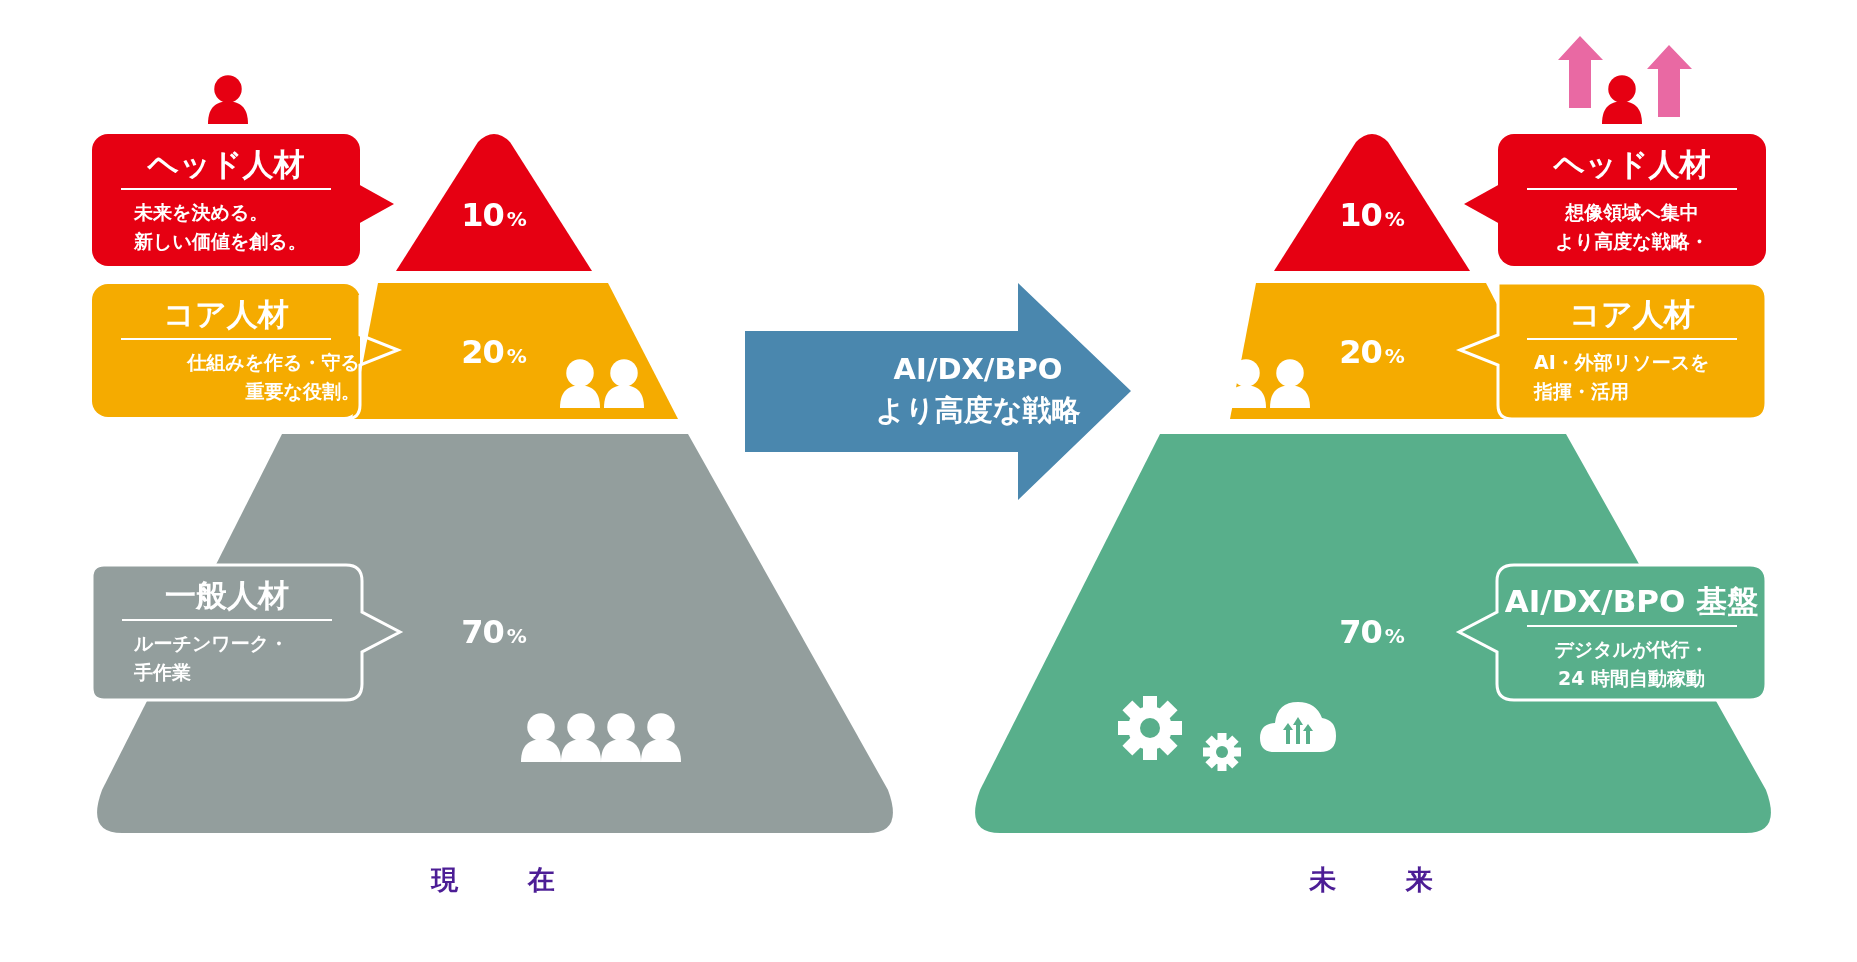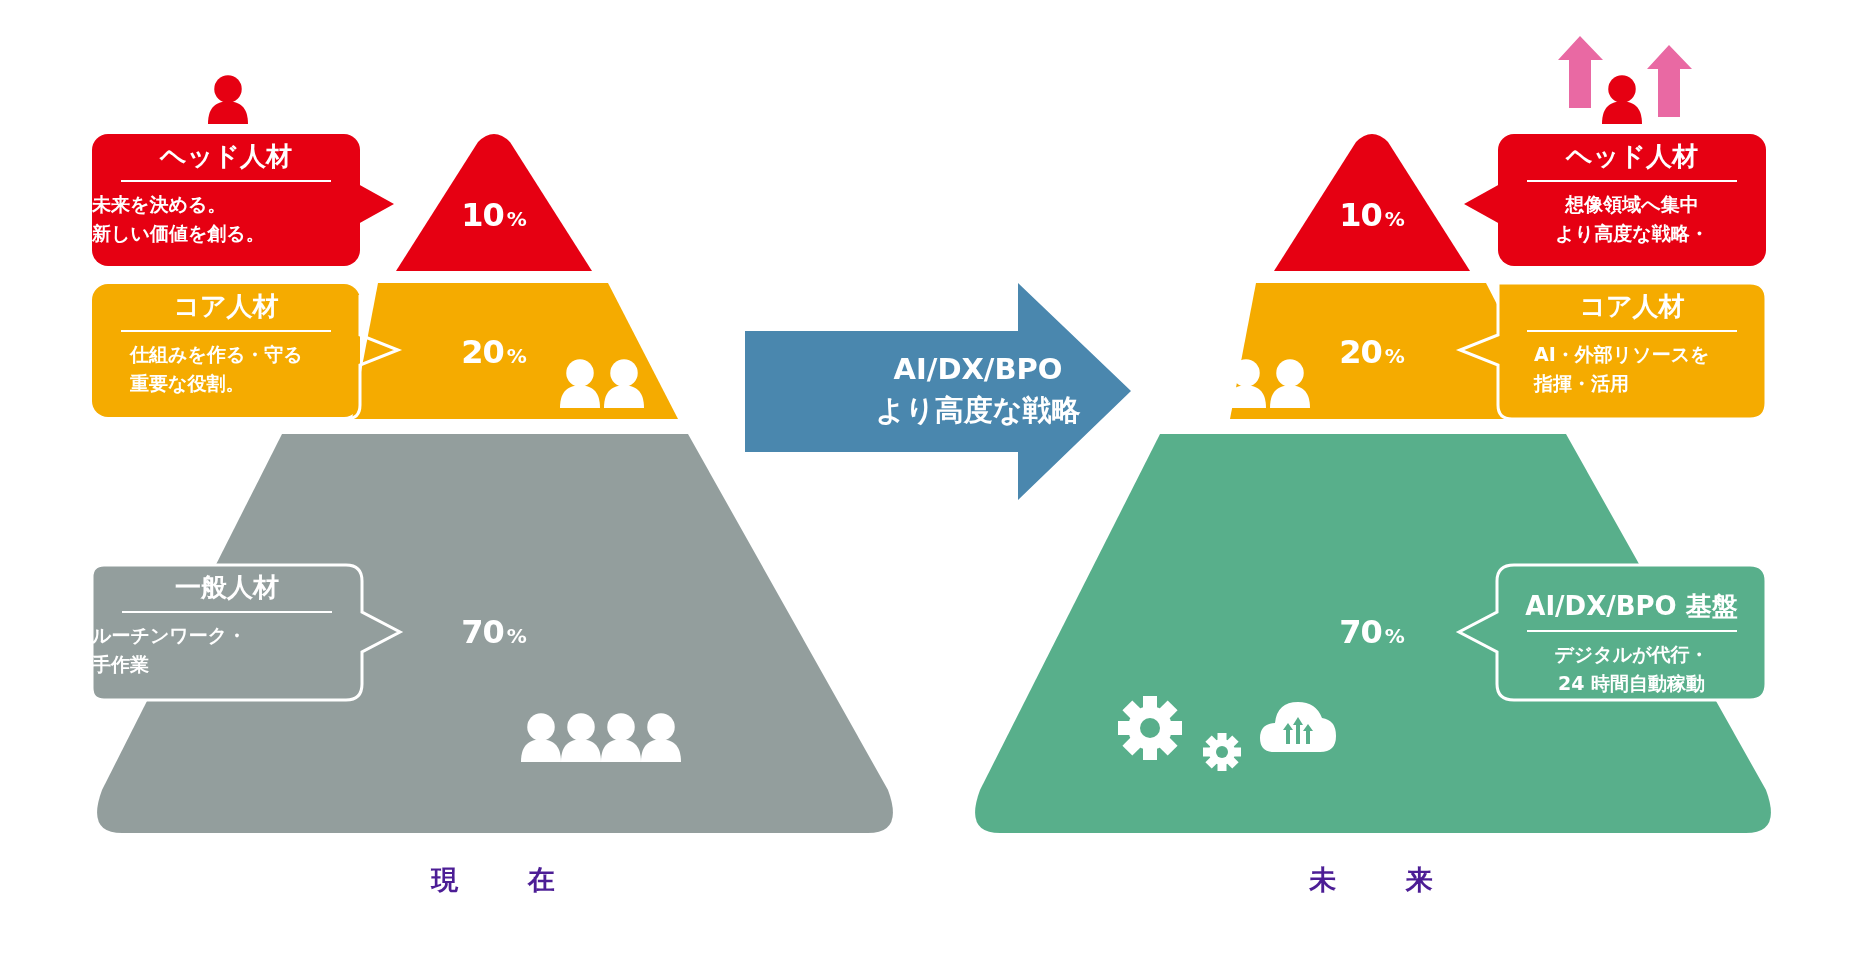--- a/index.html
+++ b/index.html
@@ -2,24 +2,24 @@
 <html><head>
 <meta charset="utf-8">
 <style>
   html,body{margin:0;padding:0;background:#fff;}
   body{width:1857px;height:962px;position:relative;overflow:hidden;font-family:"DejaVu Sans","Liberation Sans",sans-serif;}
   svg.stage{position:absolute;left:0;top:0;}
   .pct{position:absolute;color:#fff;font-weight:bold;font-family:"DejaVu Sans",sans-serif;white-space:nowrap;transform:translate(-50%,-50%);}
   .pct .num{font-size:32px;letter-spacing:-1px;}
   .pct .unit{font-size:20px;margin-left:3px;}
   .box{position:absolute;color:#fff;text-align:center;box-sizing:border-box;}
-  .box .title{font-size:26px;font-weight:bold;padding-top:8px;height:38px;line-height:28px;}
+  .box .title{font-size:31px;font-weight:bold;padding-top:16px;height:38px;line-height:28px;}
   .box .rule{margin:0 auto;height:2px;background:#fff;width:210px;}
   .box .desc{font-size:19px;line-height:29px;padding-top:8px;font-weight:bold;}
-  .box .desc.left{text-align:left;}
+  .box .desc.left{text-align:left;padding-left:42px;}
   .arrow-text{position:absolute;left:745px;top:331px;width:380px;height:121px;color:#fff;font-weight:bold;text-align:center;font-size:29px;line-height:41px;padding-top:18px;box-sizing:border-box;margin-left:43px;}
   .caption{position:absolute;font-size:27px;font-weight:bold;color:#4c1d95;letter-spacing:30px;transform:translateX(-50%);}
 </style>
 </head>
 <body>
 
 <svg class="stage" width="1857" height="962" viewBox="0 0 1857 962">
   <defs>
     <g id="person">
       <circle cx="0" cy="-12" r="11"></circle>
@@ -155,21 +155,21 @@
   <div class="title">ヘッド人材</div>
   <div class="rule"></div>
   <div class="desc left">
       <div>未来を決める。</div>
       <div>新しい価値を創る。</div>
     </div>
 </div>
 <div class="box" style="left:92px;top:284px;width:268px;height:133px;">
   <div class="title">コア人材</div>
   <div class="rule"></div>
-  <div class="desc left" style="padding-left:38px;">
+  <div class="desc left" style="padding-left:38px;text-align:right;">
       <div>仕組みを作る・守る</div>
       <div>重要な役割。</div>
     </div>
 </div>
 <div class="box" style="left:92px;top:565px;width:270px;height:135px;">
   <div class="title">一般人材</div>
   <div class="rule"></div>
   <div class="desc left">
       <div>ルーチンワーク・</div>
       <div>手作業</div>
@@ -185,21 +185,21 @@
     </div>
 </div>
 <div class="box" style="left:1498px;top:284px;width:268px;height:133px;">
   <div class="title">コア人材</div>
   <div class="rule"></div>
   <div class="desc left" style="padding-left:36px;">
       <div>AI・外部リソースを</div>
       <div>指揮・活用</div>
     </div>
 </div>
-<div class="box" style="left:1497px;top:584px;width:269px;height:135px;">
+<div class="box" style="left:1497px;top:571px;width:269px;height:135px;">
   <div class="title">AI/DX/BPO 基盤</div>
   <div class="rule"></div>
   <div class="desc">
       <div>デジタルが代行・</div>
       <div>24 時間自動稼動</div>
     </div>
 </div>
 
 <div class="arrow-text">
   <div>AI/DX/BPO</div>

